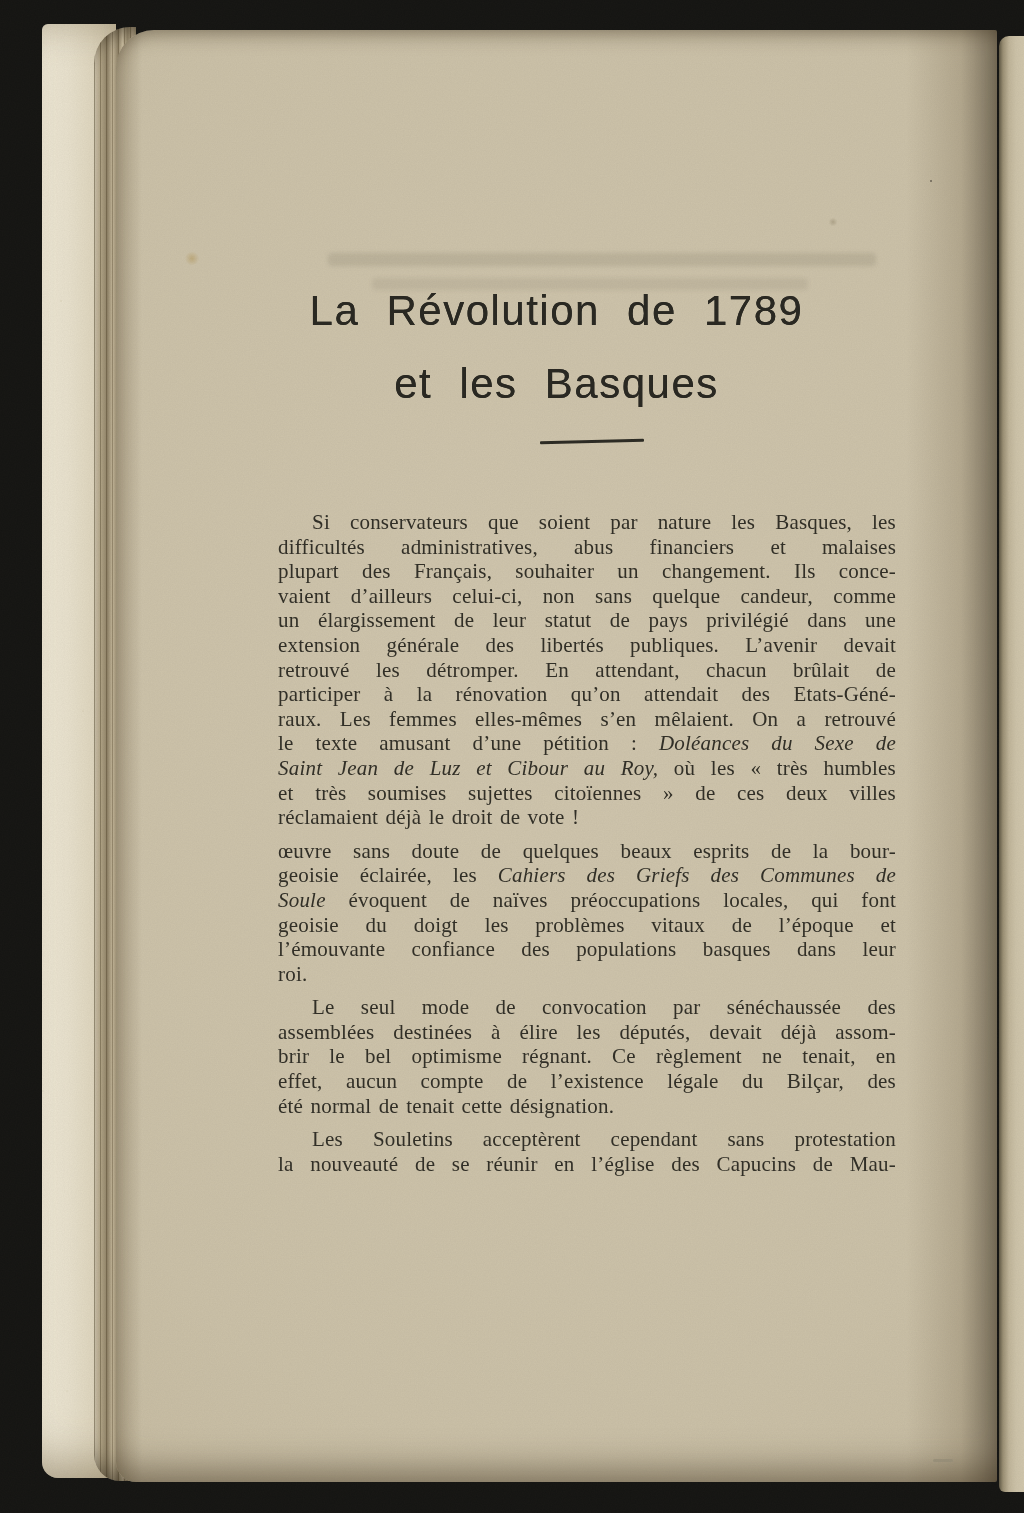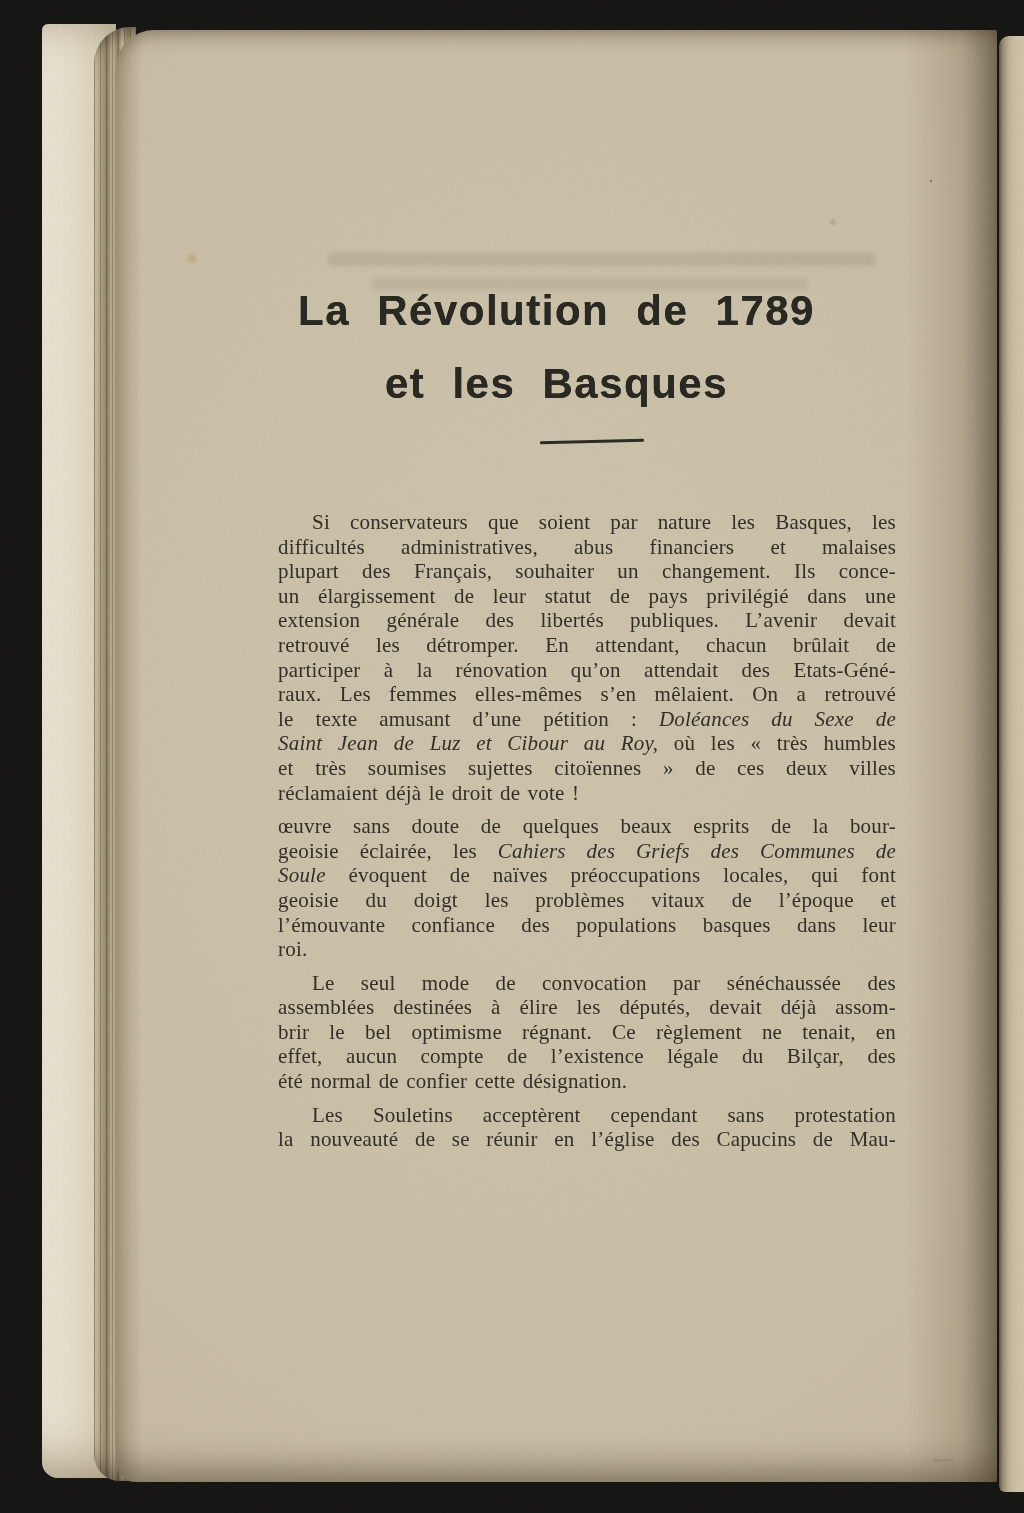--- a/index.html
+++ b/index.html
@@ -51,21 +51,21 @@
   .stain{position:absolute;border-radius:50%;}
   .stain.s1{left:68px;top:222px;width:16px;height:13px;
     background:radial-gradient(circle,rgba(178,150,88,.55) 0%,rgba(178,150,88,0) 70%);}
   .stain.s2{left:712px;top:188px;width:10px;height:8px;
     background:radial-gradient(circle,rgba(120,108,80,.35) 0%,rgba(120,108,80,0) 70%);}
 
   .title{
     position:absolute;left:0;right:0;top:244px;margin:0;
     text-align:center;
     font-family:"Liberation Sans","DejaVu Sans",sans-serif;
-    font-weight:700;
+    font-weight:400;
     font-size:42px;line-height:73px;
     letter-spacing:1.5px;word-spacing:14px;
     color:#282721;
     text-shadow:0 0 .6px #282721;
   }
   .title .tl{display:block;}
 
   .rule{
     position:absolute;left:424px;top:410px;width:104px;height:3px;
     background:#2b2a23;transform:rotate(-1.3deg);border-radius:1px;
@@ -123,20 +123,21 @@
       <span class="tl">et les Basques</span>
     </h1>
 
     <div class="rule"></div>
 
     <div class="body-text">
         <div class="para">
           <div class="line first"><span>Si conservateurs que soient par nature les Basques, les</span></div>
           <div class="line"><span>difficultés administratives, abus financiers et malaises</span></div>
           <div class="line"><span>plupart des Français, souhaiter un changement. Ils conce-</span></div>
+          <div class="line"><span>vaient d’ailleurs celui-ci, non sans quelque candeur, comme</span></div>
           <div class="line"><span>un élargissement de leur statut de pays privilégié dans une</span></div>
           <div class="line"><span>extension générale des libertés publiques. L’avenir devait</span></div>
           <div class="line"><span>retrouvé les détromper. En attendant, chacun brûlait de</span></div>
           <div class="line"><span>participer à la rénovation qu’on attendait des Etats-Géné-</span></div>
           <div class="line"><span>raux. Les femmes elles-mêmes s’en mêlaient. On a retrouvé</span></div>
           <div class="line"><span>le texte amusant d’une pétition : </span><span class="it">Doléances du Sexe de</span></div>
           <div class="line"><span class="it">Saint Jean de Luz et Cibour au Roy,</span><span> où les « très humbles</span></div>
           <div class="line"><span>et très soumises sujettes citoïennes » de ces deux villes</span></div>
           <div class="line last"><span>réclamaient déjà le droit de vote !</span></div>
         </div>
@@ -146,21 +147,21 @@
           <div class="line"><span class="it">Soule</span><span> évoquent de naïves préoccupations locales, qui font</span></div>
           <div class="line"><span>geoisie du doigt les problèmes vitaux de l’époque et</span></div>
           <div class="line"><span>l’émouvante confiance des populations basques dans leur</span></div>
           <div class="line last"><span>roi.</span></div>
         </div>
         <div class="para">
           <div class="line first"><span>Le seul mode de convocation par sénéchaussée des</span></div>
           <div class="line"><span>assemblées destinées à élire les députés, devait déjà assom-</span></div>
           <div class="line"><span>brir le bel optimisme régnant. Ce règlement ne tenait, en</span></div>
           <div class="line"><span>effet, aucun compte de l’existence légale du Bilçar, des</span></div>
-          <div class="line last"><span>été normal de confier cette désignation.</span></div>
+          <div class="line last"><span>été normal de tenait cette désignation.</span></div>
         </div>
         <div class="para">
           <div class="line first"><span>Les Souletins acceptèrent cependant sans protestation</span></div>
           <div class="line"><span>la nouveauté de se réunir en l’église des Capucins de Mau-</span></div>
         </div>
       </div>
   </div>
 
   <div class="page-right"></div>
   <div class="artifact-dash"></div>

